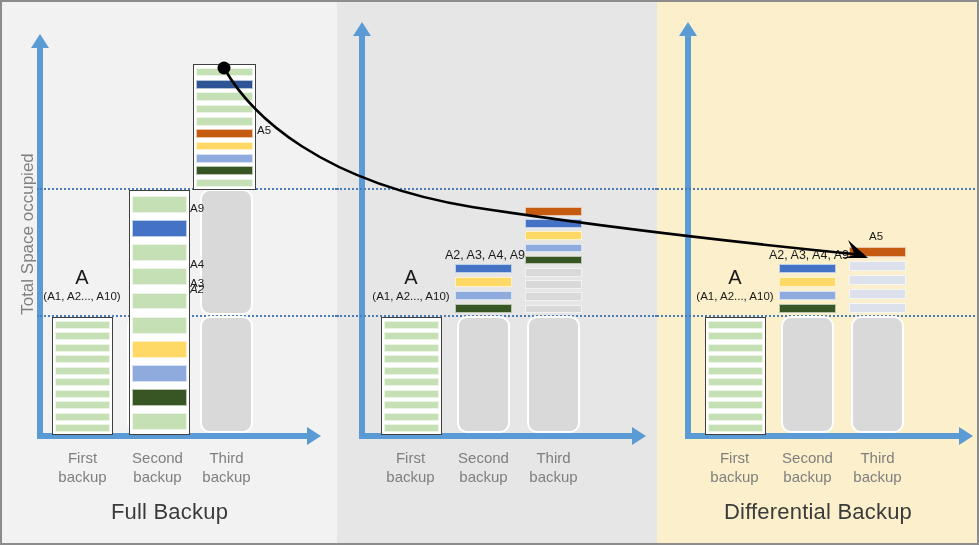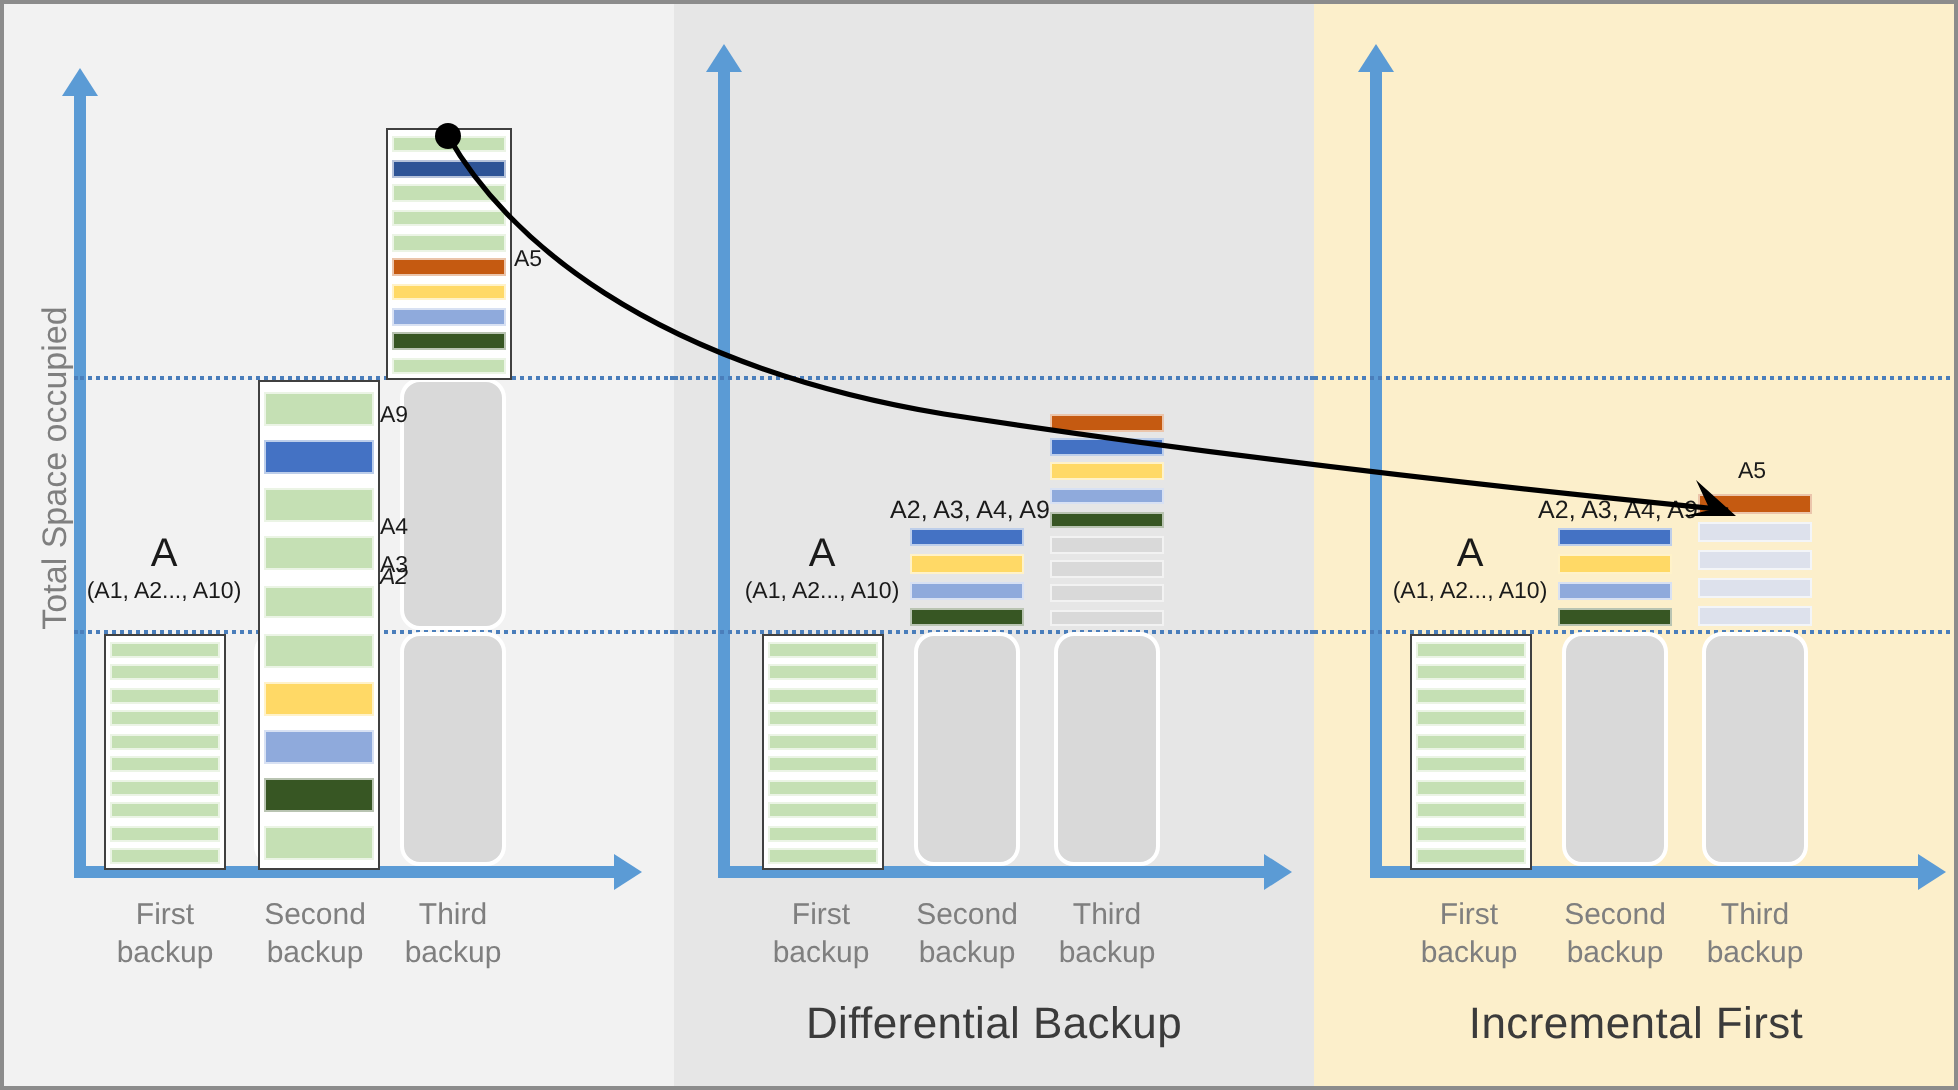--- a/index.html
+++ b/index.html
@@ -137,20 +137,21 @@
       </div>
     <div class="xtick" style="left:113px;top:446px;width:85px;">
         <div>Second</div>
         <div>backup</div>
       </div>
     <div class="xtick" style="left:182px;top:446px;width:85px;">
         <div>Third</div>
         <div>backup</div>
       </div>
 
+    <div class="panel-title">Full Backup</div>
   </div>
 
   <div class="panel" id="panel-diff">
 
     <div class="axis-v" style="left:22px;top:32px;height:405px;"></div>
     <div class="arrow-up" style="left:16px;top:20px;"></div>
     <div class="axis-h" style="left:22px;top:431px;width:275px;"></div>
     <div class="arrow-right" style="left:295px;top:425px;"></div>
 
     <div class="guide" style="left:0px;top:186px;width:320px;"></div>
@@ -200,21 +201,20 @@
       </div>
     <div class="xtick" style="left:104px;top:446px;width:85px;">
         <div>Second</div>
         <div>backup</div>
       </div>
     <div class="xtick" style="left:174px;top:446px;width:85px;">
         <div>Third</div>
         <div>backup</div>
       </div>
 
-    <div class="panel-title">Differential Backup</div>
   </div>
 
   <div class="panel" id="panel-incr">
 
     <div class="axis-v" style="left:28px;top:32px;height:405px;"></div>
     <div class="arrow-up" style="left:22px;top:20px;"></div>
     <div class="axis-h" style="left:28px;top:431px;width:276px;"></div>
     <div class="arrow-right" style="left:302px;top:425px;"></div>
 
     <div class="guide" style="left:0px;top:186px;width:322px;"></div>
@@ -261,21 +261,21 @@
       </div>
     <div class="xtick" style="left:108px;top:446px;width:85px;">
         <div>Second</div>
         <div>backup</div>
       </div>
     <div class="xtick" style="left:178px;top:446px;width:85px;">
         <div>Third</div>
         <div>backup</div>
       </div>
 
-    <div class="panel-title">Incremental First</div>
+    <div class="panel-title">Differential Backup</div>
   </div>
 
   <svg id="overlay" viewBox="0 0 979 545">
     <path d="M 222,66 C 250,115 320,180 470,205 C 620,228 760,243 862,253" fill="none" stroke="#000000" stroke-width="2.6"></path>
     <circle cx="222" cy="66" r="6.5" fill="#000000"></circle>
     <polygon points="866,256 846,238 853,253 840,256" fill="#000000"></polygon>
   </svg>
 
 </div>
 

